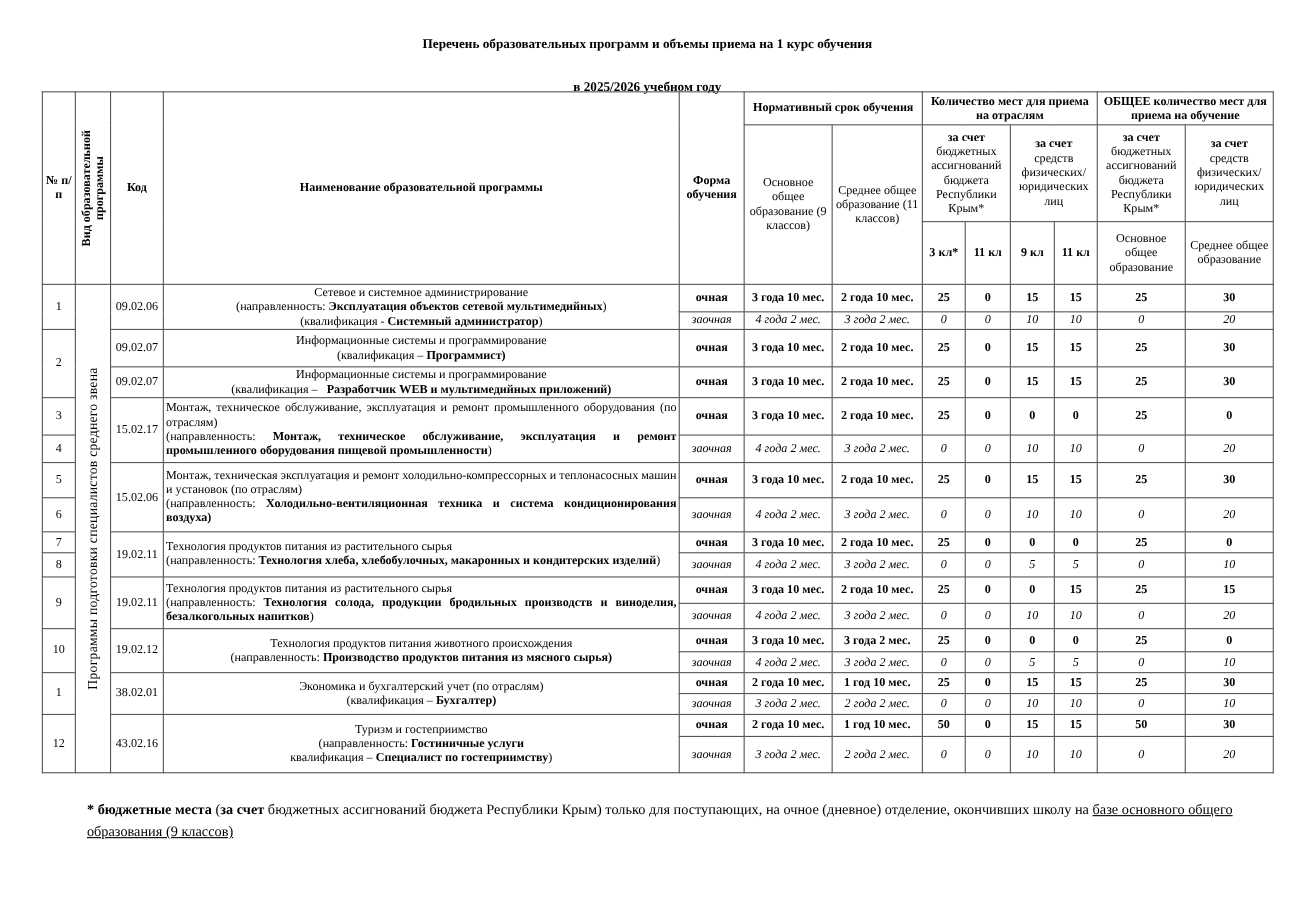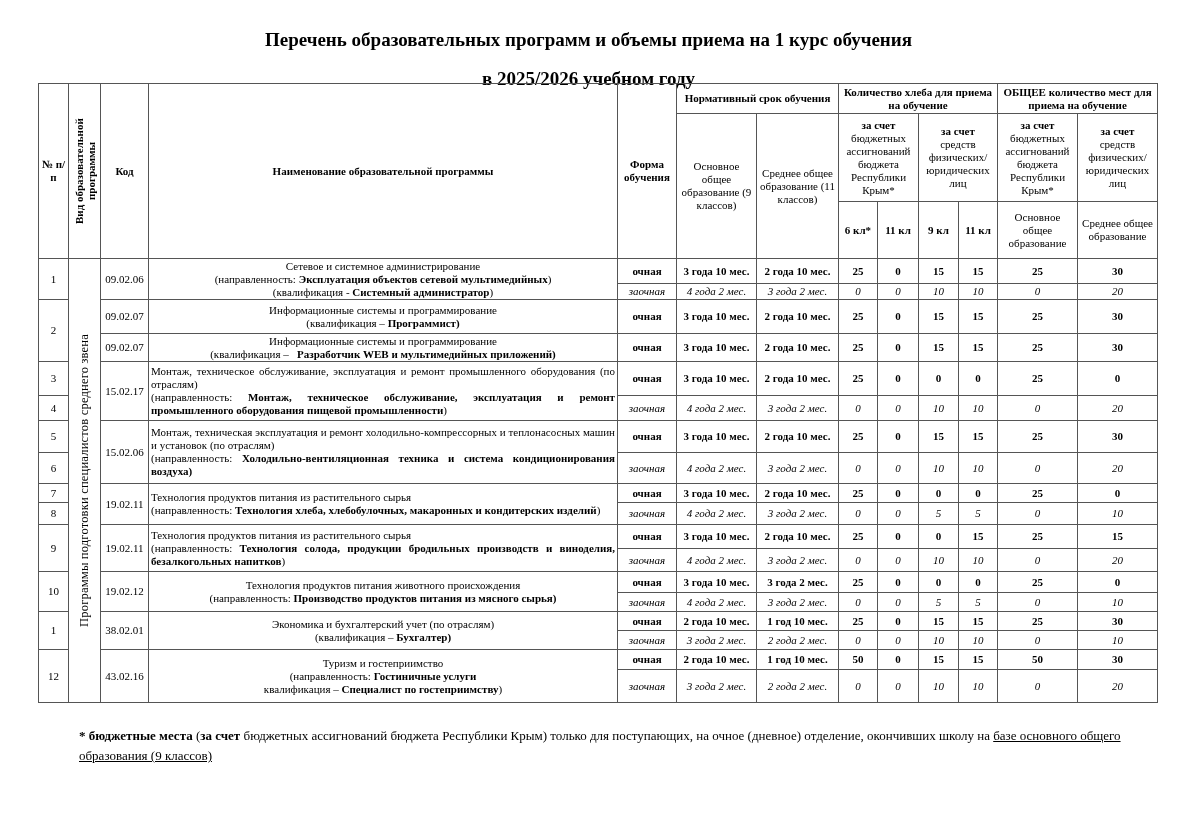--- a/index.html
+++ b/index.html
@@ -1,17 +1,17 @@
 <!DOCTYPE html>
 <html><head>
 <meta charset="utf-8">
 <style>
   html, body { margin:0; padding:0; background:#ffffff; }
   body { width:1177px; height:825px; position:relative; overflow:hidden; font-family:"Liberation Serif", serif; color:#000; }
-  .title { position:absolute; left:0; width:1177px; text-align:center; font-weight:bold; font-size:19px; line-height:22px; }
+  .title { position:absolute; left:0; width:1177px; text-align:center; font-weight:bold; font-size:12px; line-height:22px; }
   .t1 { top:29px; left:0; }
   .t2 { top:68px; }
   table.main { position:absolute; left:38px; top:83px; border-collapse:collapse; table-layout:fixed; }
   table.main td, table.main th { border:1px solid #555; padding:0 2px; font-size:11px; line-height:13px; vertical-align:middle; text-align:center; overflow:hidden; }
   th { font-weight:normal; }
   .b { font-weight:bold; }
   .i { font-style:italic; }
   .hdr-b { font-weight:bold; }
   .vert { writing-mode:vertical-rl; transform:rotate(180deg); white-space:nowrap; margin:0 auto; }
   .vert-hdr { font-weight:bold; font-size:11px; line-height:12px; white-space:normal; height:150px; text-align:center; }
@@ -49,33 +49,33 @@
   <thead>
     <tr style="height:30px">
       <th rowspan="3" class="hdr-b">№ п/п</th>
       <th rowspan="3">
           <div class="vert vert-hdr">Вид образовательной программы</div>
         </th>
       <th rowspan="3" class="hdr-b">Код</th>
       <th rowspan="3" class="hdr-b" style="padding:0 84px">Наименование образовательной программы</th>
       <th rowspan="3" class="hdr-b">Форма обучения</th>
       <th colspan="2" class="hdr-b">Нормативный срок обучения</th>
-      <th colspan="4" class="hdr-b">Количество хлеба для приема  на обучение</th>
+      <th colspan="4" class="hdr-b">Количество мест для приема  на отраслям</th>
       <th colspan="2" class="hdr-b">ОБЩЕЕ количество мест для приема на обучение</th>
     </tr>
     <tr style="height:88px">
       <th rowspan="2">Основное общее образование (9 классов)</th>
       <th rowspan="2">Среднее общее образование (11 классов)</th>
       <th colspan="2"><span class="b">за счет</span><br>бюджетных ассигнований бюджета Республики Крым*</th>
       <th colspan="2"><span class="b">за счет</span><br>средств физических/ юридических лиц</th>
       <th><span class="b">за счет</span><br>бюджетных ассигнований бюджета Республики Крым*</th>
       <th><span class="b">за счет</span><br>средств физических/ юридических лиц</th>
     </tr>
     <tr style="height:57px">
-      <th class="hdr-b">6 кл*</th>
+      <th class="hdr-b">3 кл*</th>
       <th class="hdr-b">11 кл</th>
       <th class="hdr-b">9 кл</th>
       <th class="hdr-b">11 кл</th>
       <th>Основное общее образование</th>
       <th>Среднее общее образование</th>
     </tr>
   </thead>
   <tbody>
 
     <tr style="height:25px">

